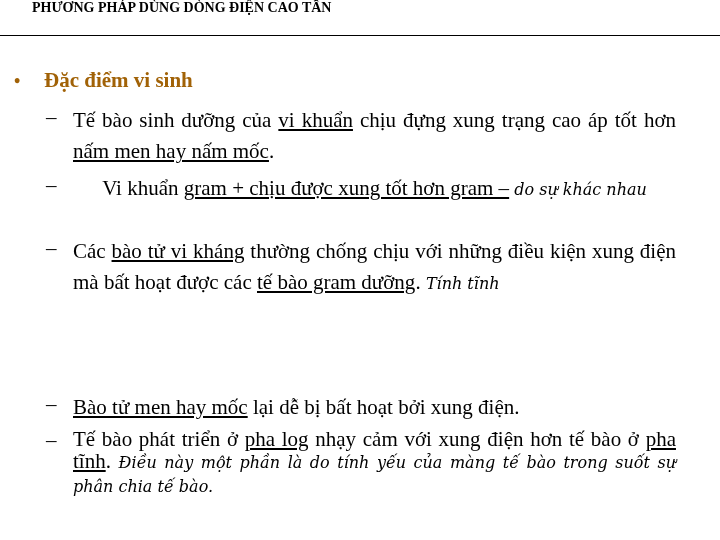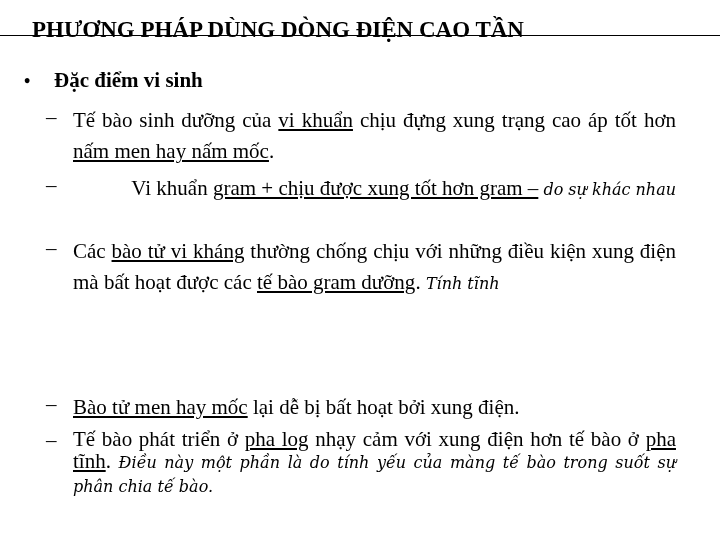--- a/index.html
+++ b/index.html
@@ -1,28 +1,28 @@
 <!DOCTYPE html>
 <html><head>
 <meta charset="utf-8">
 <style>
   html, body { margin: 0; padding: 0; }
   body {
     width: 720px; height: 540px; background: #ffffff; position: relative; overflow: hidden;
     font-family: "Liberation Serif", "DejaVu Serif", serif; color: #000;
   }
   .title {
-    position: absolute; left: 32px; top: 17px;
-    font-size: 23px; font-weight: bold; letter-spacing: 0px; white-space: nowrap; text-align: right;
+    position: absolute; left: 32px; top: 0;
+    font-size: 14px; font-weight: bold; letter-spacing: 0px; white-space: nowrap; text-align: right;
   }
   .title-rule {
     position: absolute; left: 0; top: 35px; width: 720px; height: 1px; background: #000;
   }
   .heading {
-    position: absolute; left: 24px; top: 68px; font-size: 21px; font-weight: bold; color: #000000;
+    position: absolute; left: 14px; top: 68px; font-size: 21px; font-weight: bold; color: #a16207;
   }
   .heading .bullet { display: inline-block; width: 30px; font-size: 18px; }
   .item { position: absolute; left: 46px; width: 630px; }
   .dash { position: absolute; left: 0; top: 0; font-size: 21px; }
   .body { margin-left: 27px; text-align: justify; }
   .main-text { font-size: 21px; line-height: 31px; }
   .note { font-size: 16px; font-style: italic; font-family: "DejaVu Serif", serif; }
   .small-line { font-size: 16px; font-style: italic; line-height: 30px; display: block; font-family: "DejaVu Serif", serif; }
   u { text-decoration: underline; text-underline-offset: 2px; text-decoration-thickness: 2px; }
 </style>
@@ -38,21 +38,21 @@
 
 <div class="item" style="top:105px;">
   <span class="dash">–</span>
   <div class="body main-text">
     <span>Tế bào sinh dưỡng của </span><u>vi khuẩn</u><span> chịu đựng xung trạng cao áp tốt hơn </span><u>nấm men hay nấm mốc</u><span>.</span>
   </div>
 </div>
 
 <div class="item" style="top:173px;">
   <span class="dash">–</span>
-  <div class="body" style="text-align:right;">
+  <div class="body" style="text-align:center;">
     <span class="main-text">Vi khuẩn </span><u class="main-text">gram + chịu được xung tốt hơn gram –</u><span class="note"> do sự khác nhau</span>
   </div>
 </div>
 
 <div class="item" style="top:236px;">
   <span class="dash">–</span>
   <div class="body">
     <div class="main-text">
       <span>Các </span><u>bào tử vi kháng</u><span> thường chống chịu với những điều kiện xung điện mà bất hoạt được các </span><u>tế bào gram dưỡng</u><span>. </span><span class="note">Tính tĩnh</span>
     </div>

